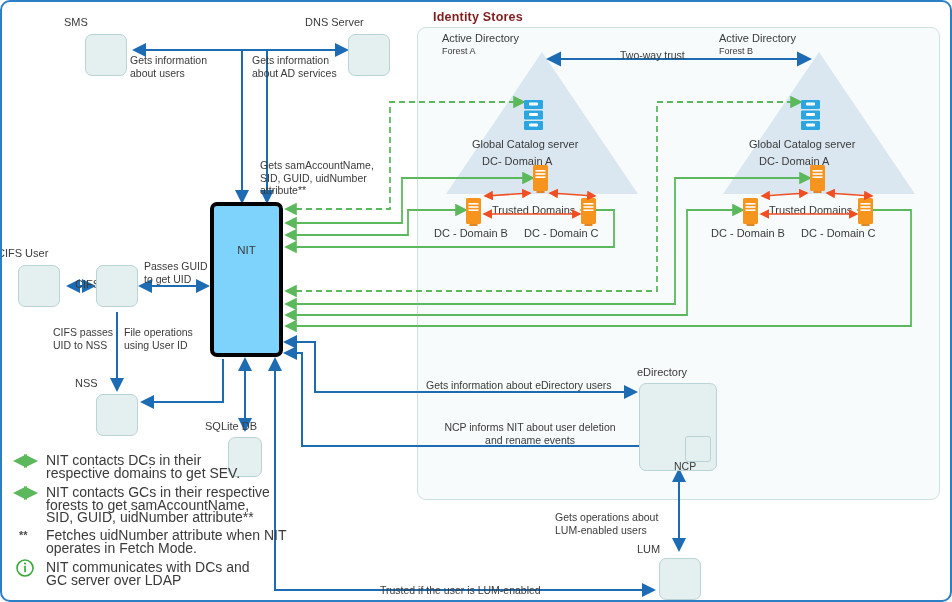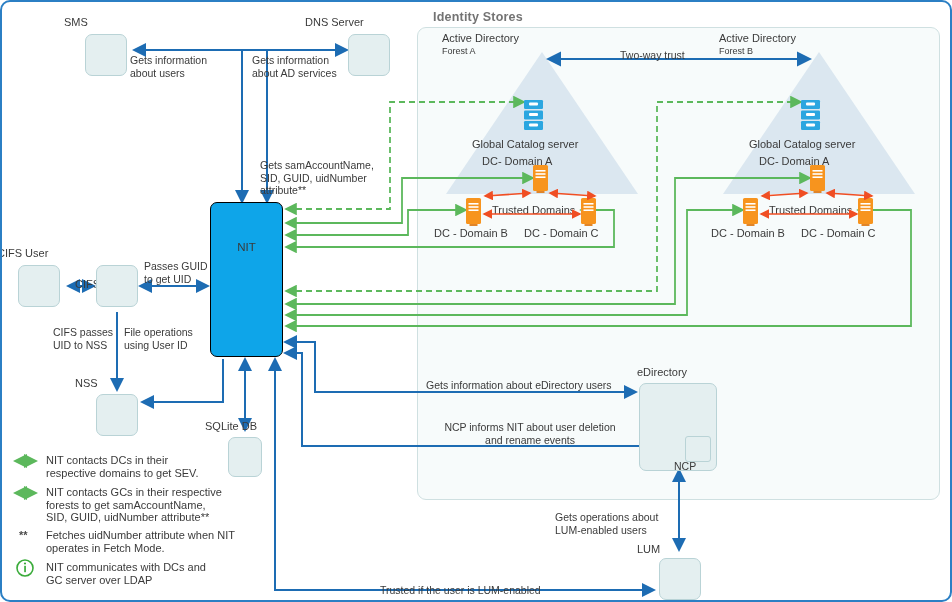--- a/index.html
+++ b/index.html
@@ -6,27 +6,27 @@
   body{font-family:"Liberation Sans","DejaVu Sans",sans-serif;}
   #canvas{position:relative;width:952px;height:602px;overflow:hidden;background:#ffffff;
           border:2px solid #2b7fc4;border-radius:10px;box-sizing:border-box;}
   .lbl{position:absolute;color:#3a3a3a;font-size:10.5px;line-height:12.5px;white-space:pre;}
   .lbl.c{text-align:center;}
   .node{position:absolute;background:#e4eff0;border:1px solid #b9d3d6;border-radius:7px;
         box-sizing:border-box;display:flex;align-items:center;justify-content:center;}
   .nodecap{position:absolute;font-size:11px;color:#3a3a3a;text-align:left;white-space:nowrap;}
   svg.lay{position:absolute;left:0;top:0;width:952px;height:602px;overflow:visible;}
   #header{position:absolute;left:0;top:5px;width:952px;text-align:center;}
-  #header span{color:#737373;font-weight:bold;font-size:12.5px;letter-spacing:.2px;}
+  #header span{color:#7f1d1d;font-weight:bold;font-size:12.5px;letter-spacing:.2px;}
   #isPanel{position:absolute;left:415px;top:25px;width:523px;height:473px;
            background:#f7fbfb;border:1px solid #cfe0e1;border-radius:9px;box-sizing:border-box;}
   #nitBox{position:absolute;left:208px;top:200px;width:73px;height:155px;
-          background:#0ea5e9;border:1px solid #000000;border-radius:7px;box-sizing:border-box;text-decoration:underline;}
+          background:#7dd3fc;border:4px solid #000000;border-radius:7px;box-sizing:border-box;text-decoration:underline;}
   #nitBox .t{position:absolute;left:0;top:38px;width:100%;text-align:center;font-size:11.5px;color:#3a3a3a;}
-  .legend{position:absolute;font-size:11px;color:#3a3a3a;line-height:12.5px;white-space:pre;}
+  .legend{position:absolute;font-size:14px;color:#3a3a3a;line-height:12.5px;white-space:pre;}
   .tri{position:absolute;width:0;height:0;border-style:solid;
        border-width:0 96px 142px 96px;border-color:transparent transparent #dbe7f0 transparent;}
 </style>
 </head>
 <body>
 
 <div id="canvas">
 
   <div id="header">
     <span>Identity Stores</span>

